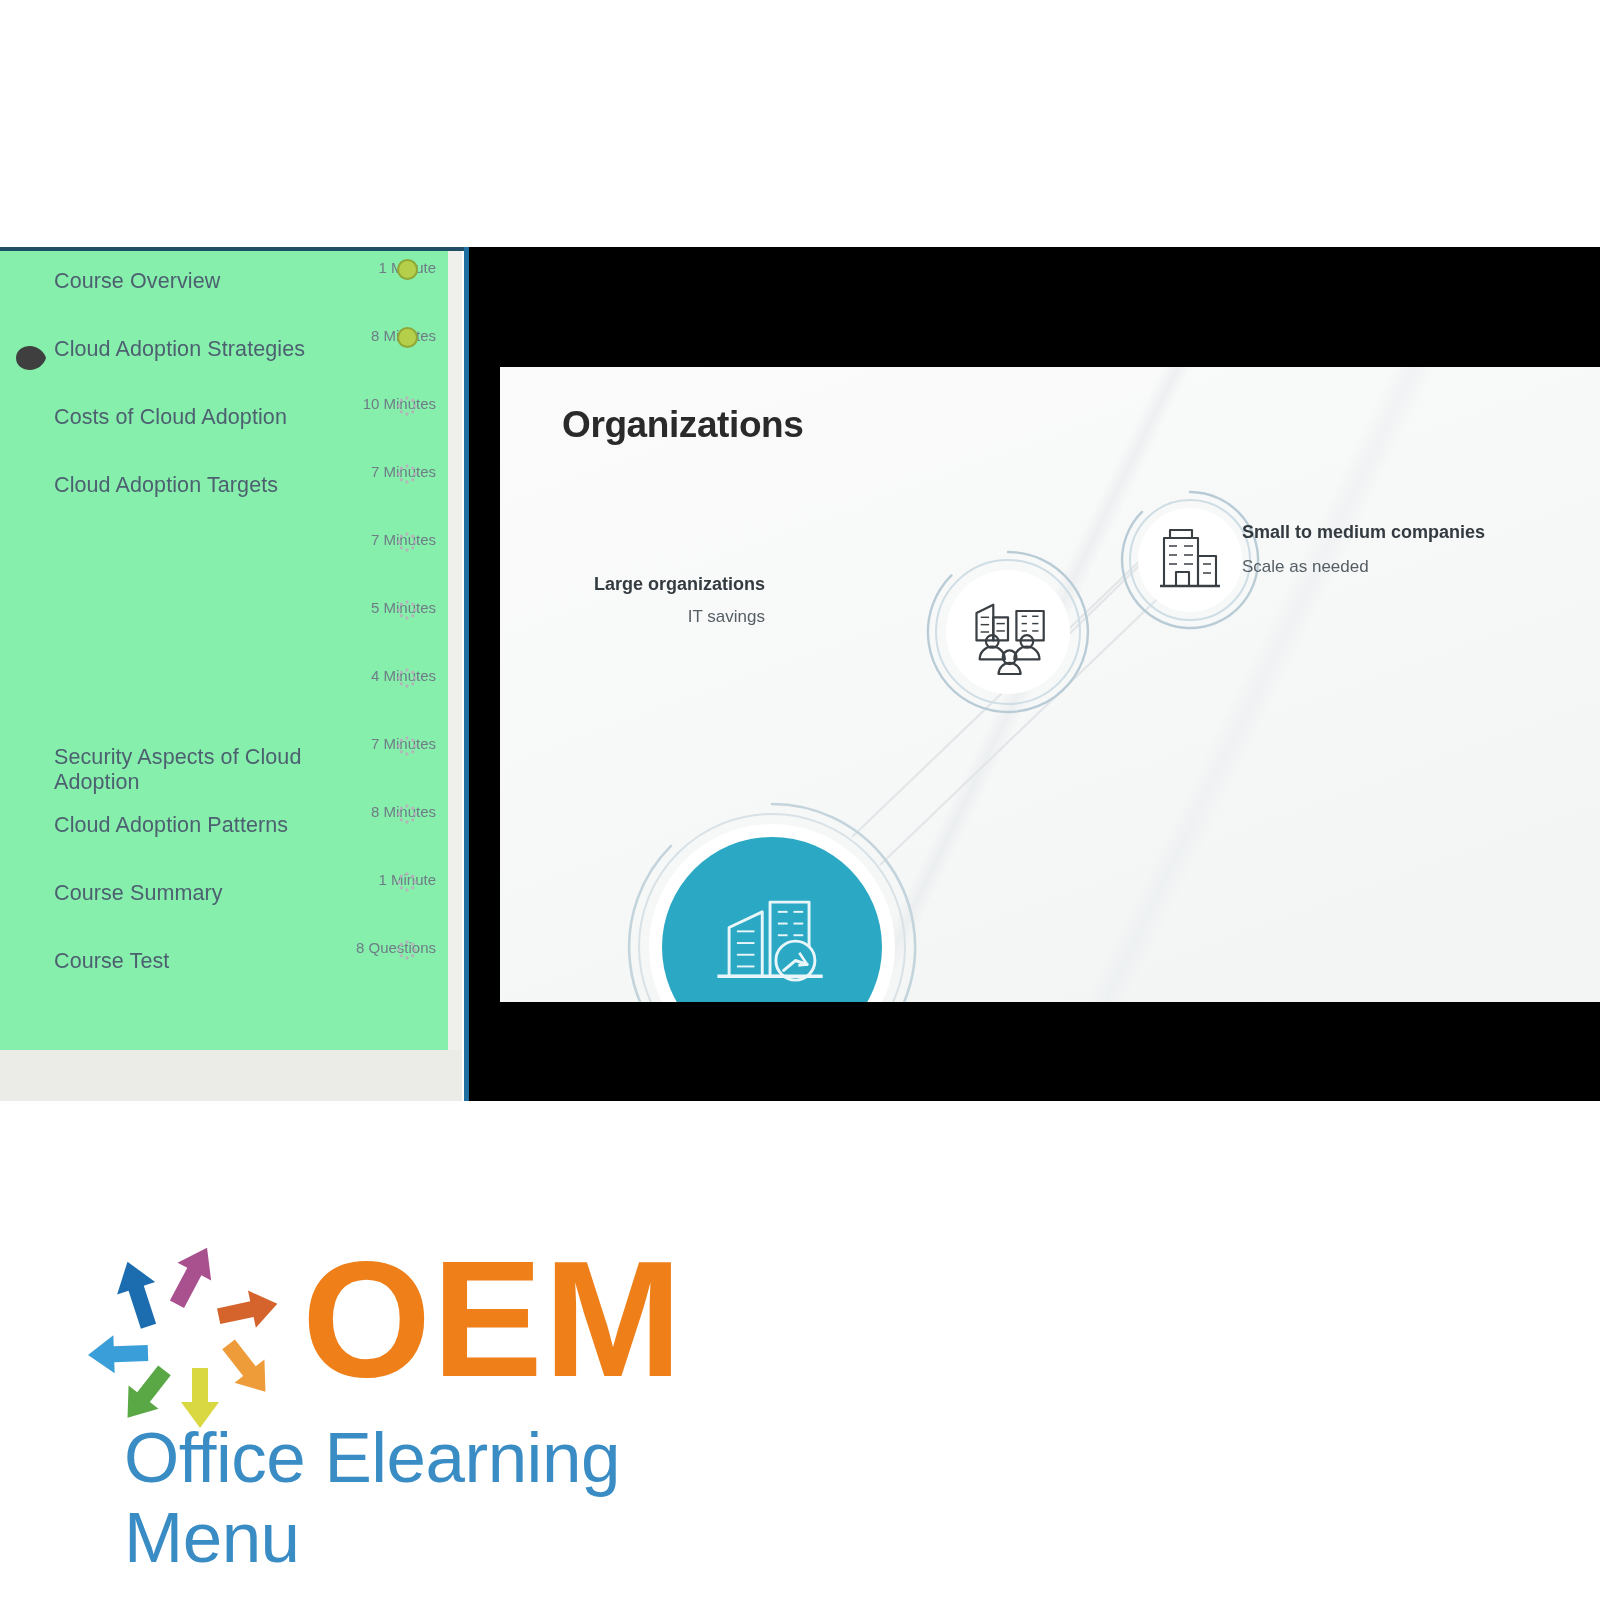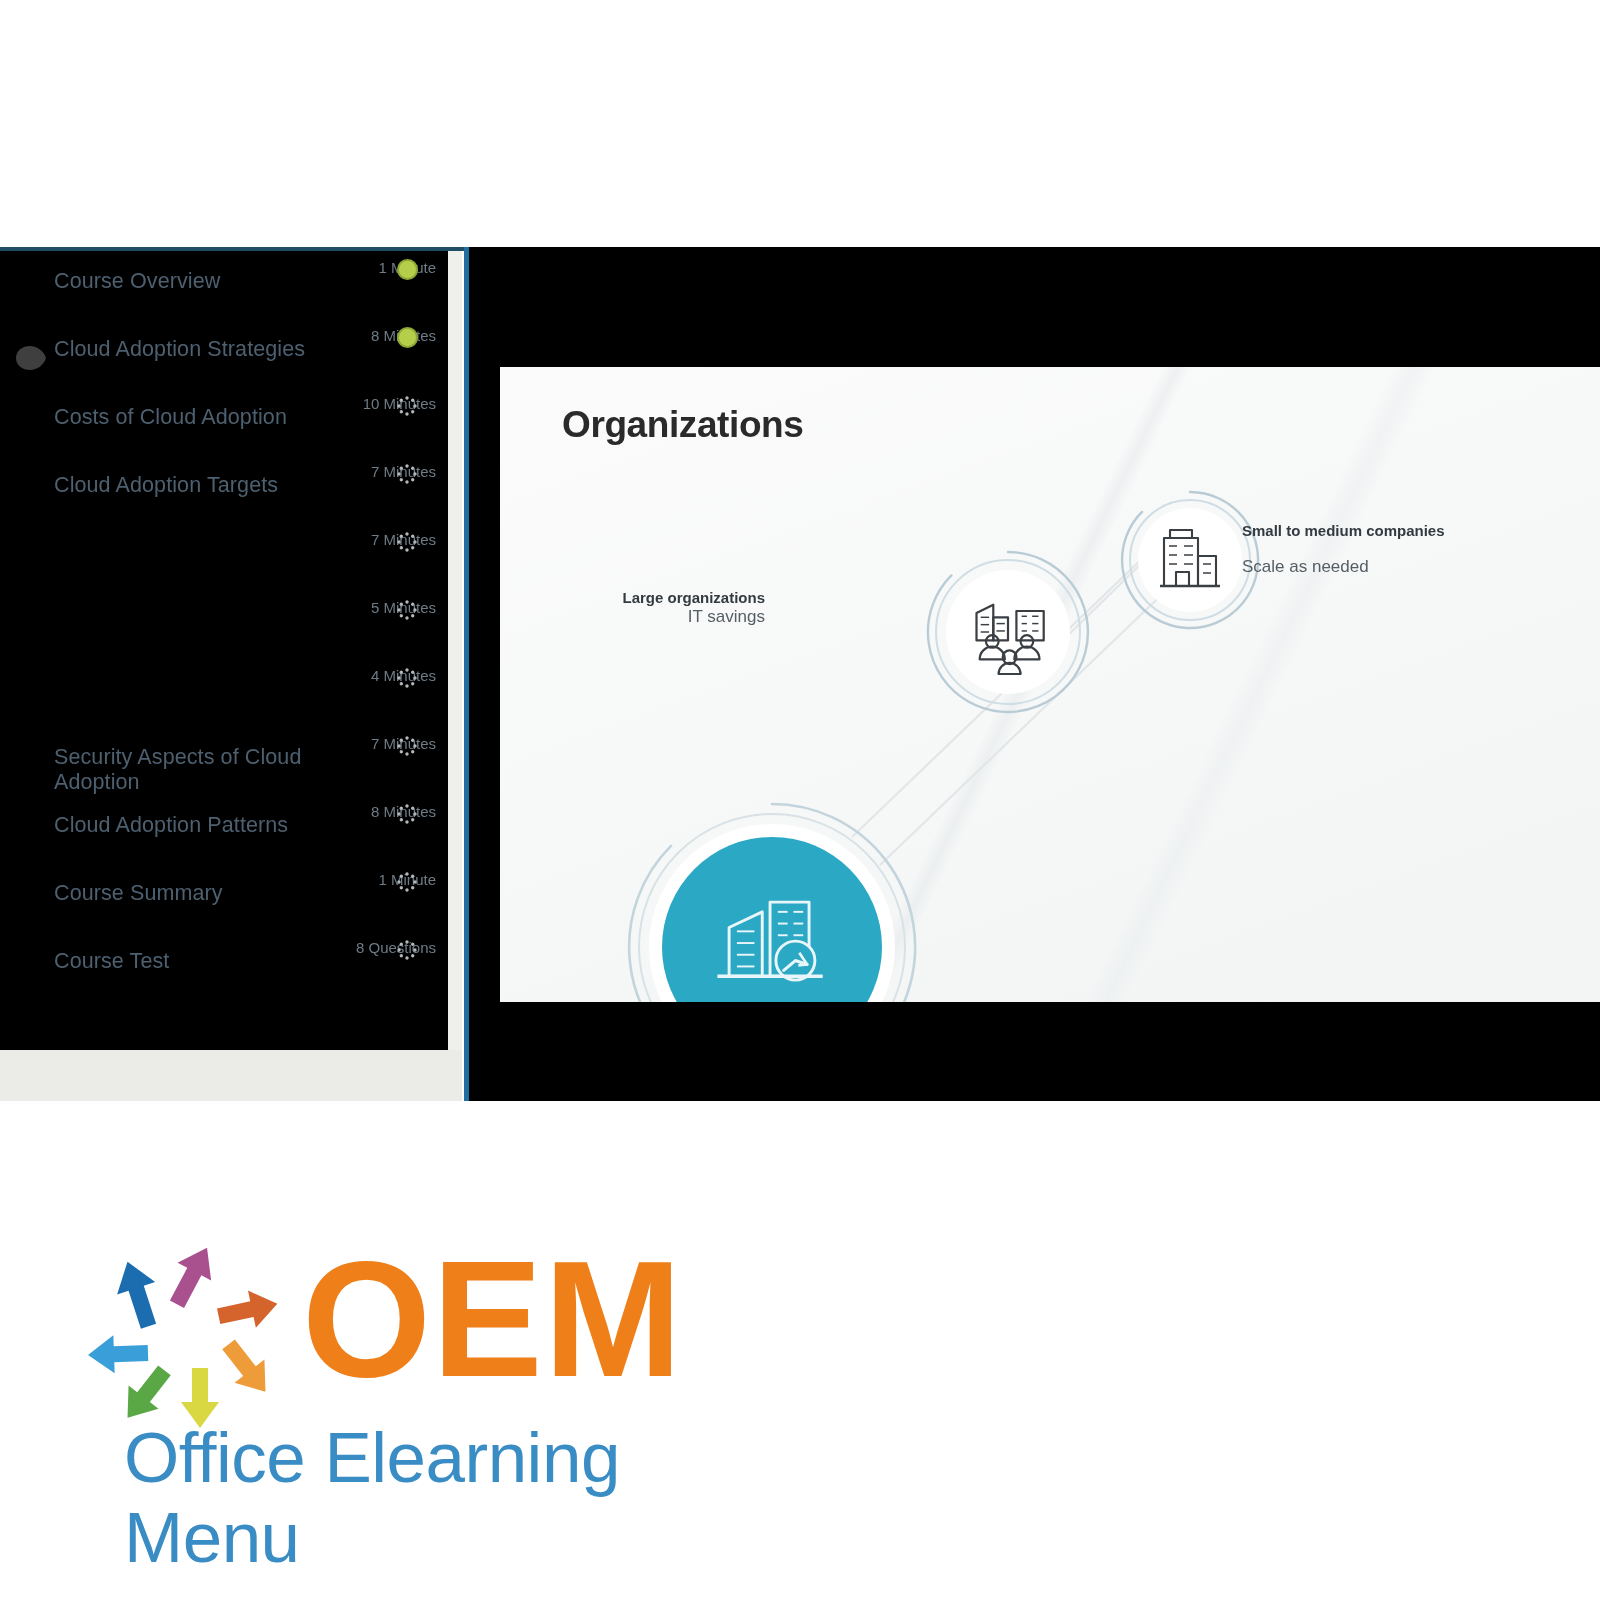--- a/index.html
+++ b/index.html
@@ -34,21 +34,21 @@
     background: #1f4e66;
   }
 
   
   #sidebar {
     position: absolute;
     left: 0;
     top: 4px;
     width: 462px;
     height: 799px;
-    background: #000000;
+    background: #86efac;
     box-sizing: border-box;
     overflow: hidden;
   }
   #sidebar-scroll-track {
     position: absolute;
     right: 0;
     top: 0;
     width: 14px;
     height: 100%;
     background: #eff0ec;
@@ -198,32 +198,32 @@
 
   #slide-svg {
     position: absolute;
     left: 0; top: 0;
     width: 1131px;
     height: 635px;
   }
 
   .node-title {
     position: absolute;
-    font-size: 15px;
+    font-size: 18px;
     font-weight: bold;
     color: #333b41;
     white-space: nowrap;
   }
   .node-sub {
     position: absolute;
     font-size: 17px;
     color: #555e64;
     white-space: nowrap;
   }
-  #large-org-title  { right: 866px; top: 222px; }
+  #large-org-title  { right: 866px; top: 207px; }
   #large-org-sub    { right: 866px; top: 240px; }
   #smb-title        { left: 742px;  top: 155px; }
   #smb-sub          { left: 742px;  top: 190px; }
 
   
   #logo {
     position: absolute;
     left: 88px;
     top: 1232px;
     width: 640px;

